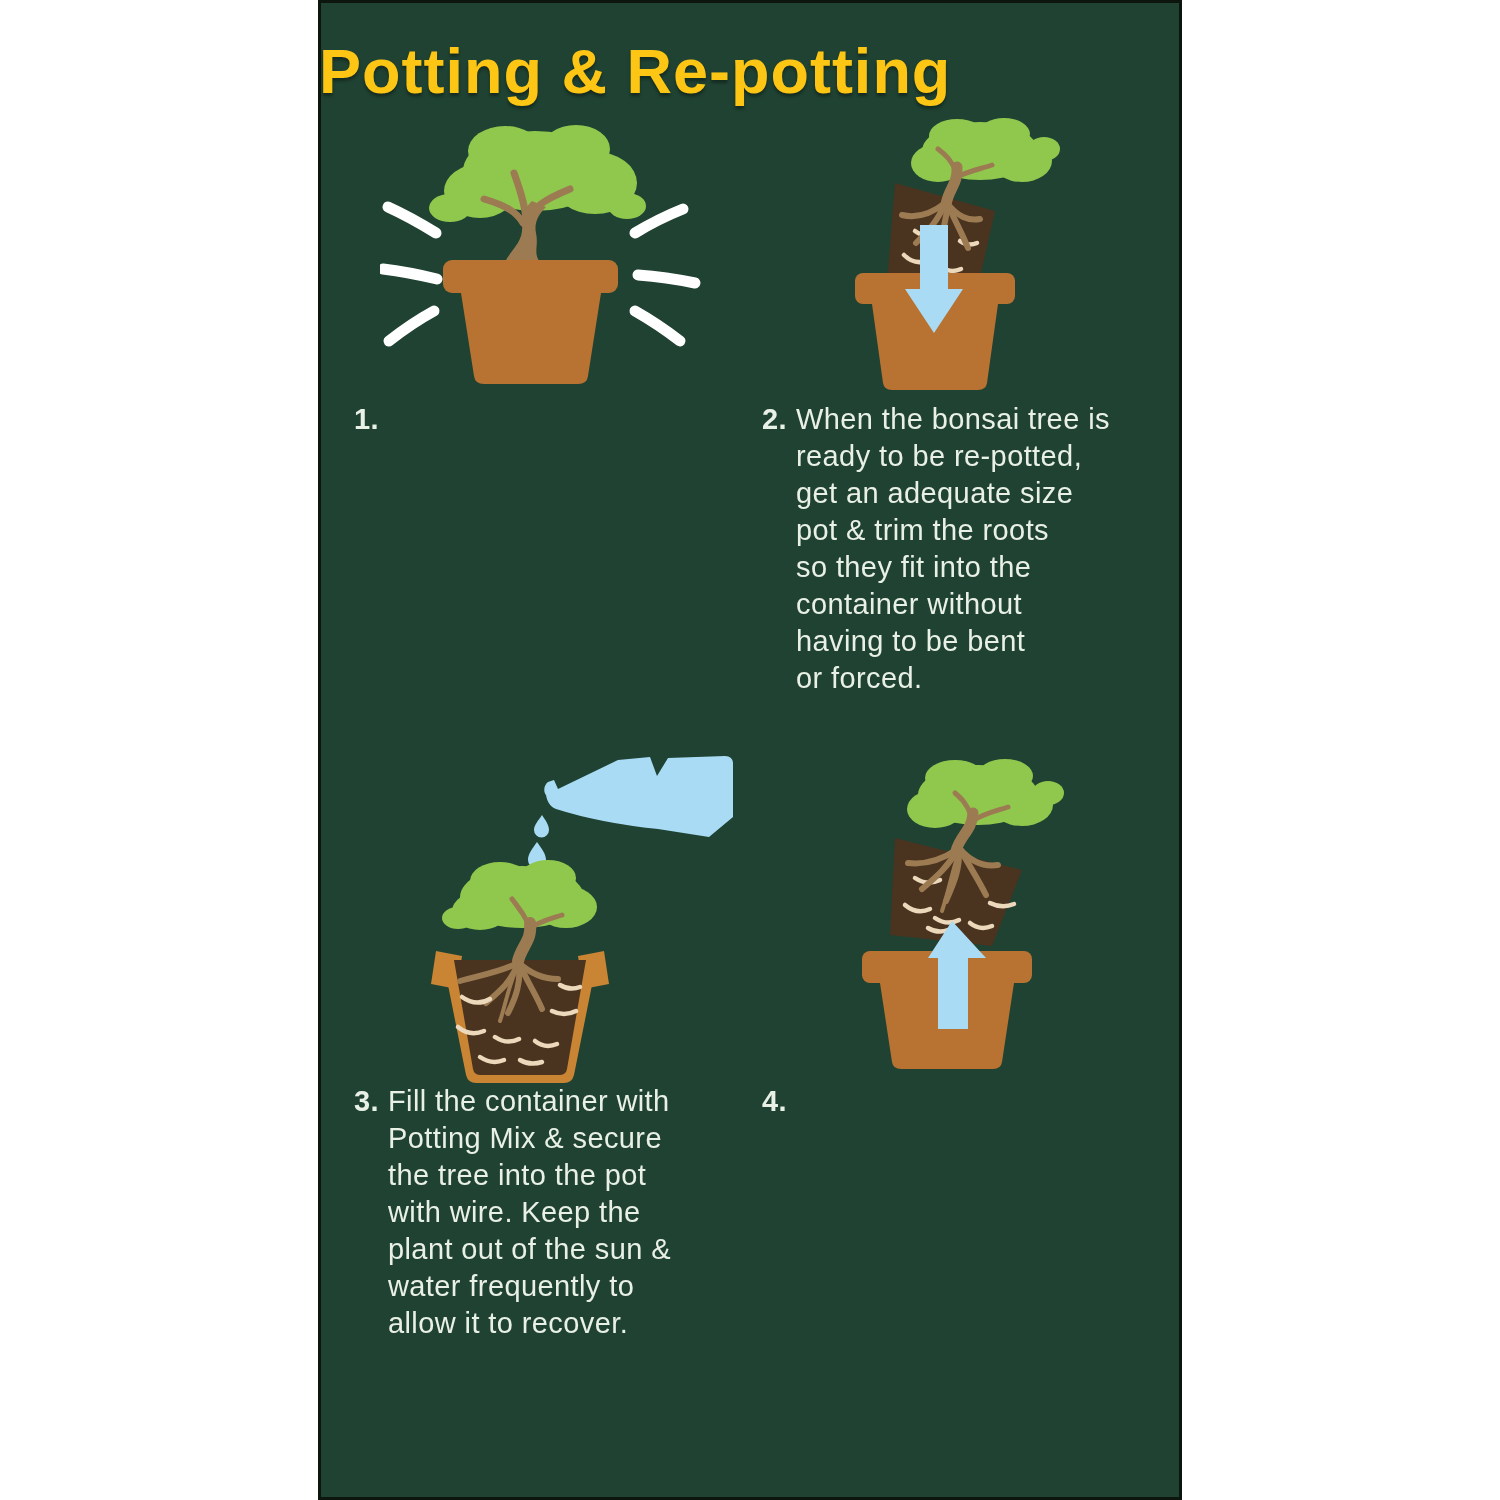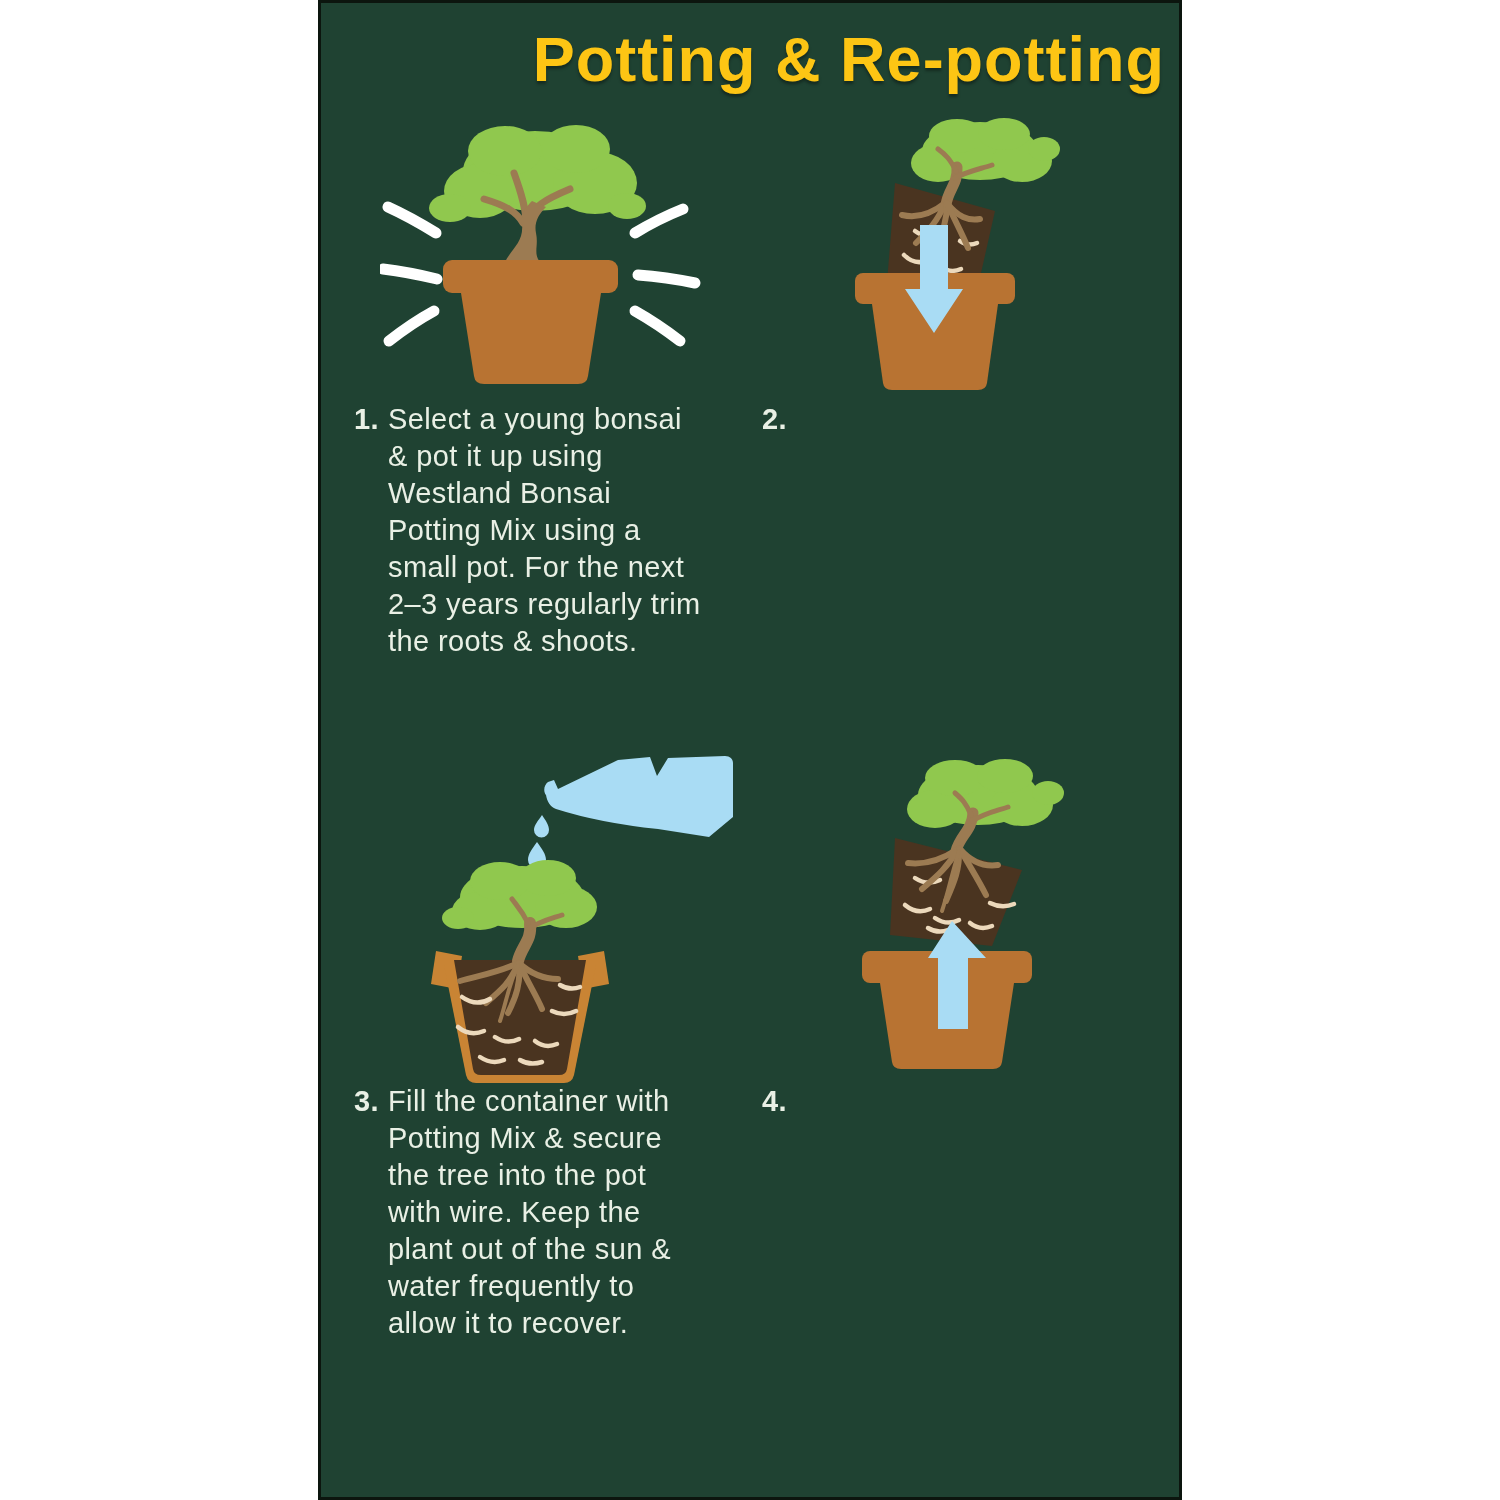--- a/index.html
+++ b/index.html
@@ -1,22 +1,22 @@
 <!DOCTYPE html>
 <html style="--page-bg: #ffffff; --panel-bg: #1f4232; --panel-border: #0c150e; --title-yellow: #fdc514; --step-text: #e9f0e5; --pot-terracotta: #b87332; --pot-terracotta-light: #c98434; --canopy-green: #90c84e; --trunk-brown: #9c7b52; --soil-brown: #4a3420; --root-cream: #ecd9bc; --water-blue: #a9dcf4; --sparkle-white: #ffffff;"><head>
 <meta charset="utf-8">
 <style>
   html,body{margin:0;padding:0;width:1500px;height:1500px;background:var(--page-bg,#ffffff);
     font-family:"Liberation Sans", sans-serif;overflow:hidden;}
   #stage{position:relative;width:1500px;height:1500px;background:var(--page-bg,#ffffff);}
   #panel{position:absolute;left:318px;top:0;width:858px;height:1494px;
     background:var(--panel-bg,#1f4232);border:3px solid var(--panel-border,#0c150e);}
-  #title{position:absolute;left:-14px;top:20px;width:100%;text-align:right;
+  #title{position:absolute;left:-14px;top:20px;width:100%;text-align:left;
     font-size:63px;font-weight:700;letter-spacing:1px;color:var(--title-yellow,#fdc514);
-    text-shadow:0 3px 3px rgba(0,0,0,0.35);margin:0;}
+    text-shadow:0 3px 3px rgba(0,0,0,0.35);margin:12px;}
   .step{position:absolute;display:flex;align-items:flex-start;
     color:var(--step-text,#e9f0e5);font-size:29px;line-height:37px;letter-spacing:0.4px;}
   .step .num{font-weight:700;margin-right:9px;white-space:nowrap;}
   .step .txt{white-space:pre-line;}
   #step1{left:33px;top:398px;width:386px;}
   #step2{left:441px;top:398px;width:400px;}
   #step3{left:33px;top:1080px;width:386px;}
   #step4{left:441px;top:1080px;width:402px;}
   .illu{position:absolute;}
   #illu1{left:59px;top:108px;}
@@ -186,30 +186,31 @@
       </g>
       <g>
         <rect class="f-pot" x="22" y="208" width="170" height="32" rx="8"></rect>
         <path class="f-pot" d="M40 240 L174 240 L162 319 Q161 326 153 326 L61 326 Q53 326 52 319 Z"></path>
       </g>
       <path class="f-blue" d="M112 178 L146 215 L128 215 L128 286 L98 286 L98 215 L88 215 Z"></path>
     </svg>
 
     <div id="step1" class="step">
       <span class="num">1.</span>
-      <div class="txt">Select a young bonsai
-&amp; pot it up using
-Westland Bonsai
-Potting Mix using a
-small pot. For the next
-2–3 years regularly trim
-the roots &amp; shoots.</div>
     </div>
     <div id="step2" class="step">
       <span class="num">2.</span>
+      <div class="txt">When the bonsai tree is
+ready to be re-potted,
+get an adequate size
+pot &amp; trim the roots
+so they fit into the
+container without
+having to be bent
+or forced.</div>
     </div>
     <div id="step3" class="step">
       <span class="num">3.</span>
       <div class="txt">Fill the container with
 Potting Mix &amp; secure
 the tree into the pot
 with wire. Keep the
 plant out of the sun &amp;
 water frequently to
 allow it to recover.</div>

